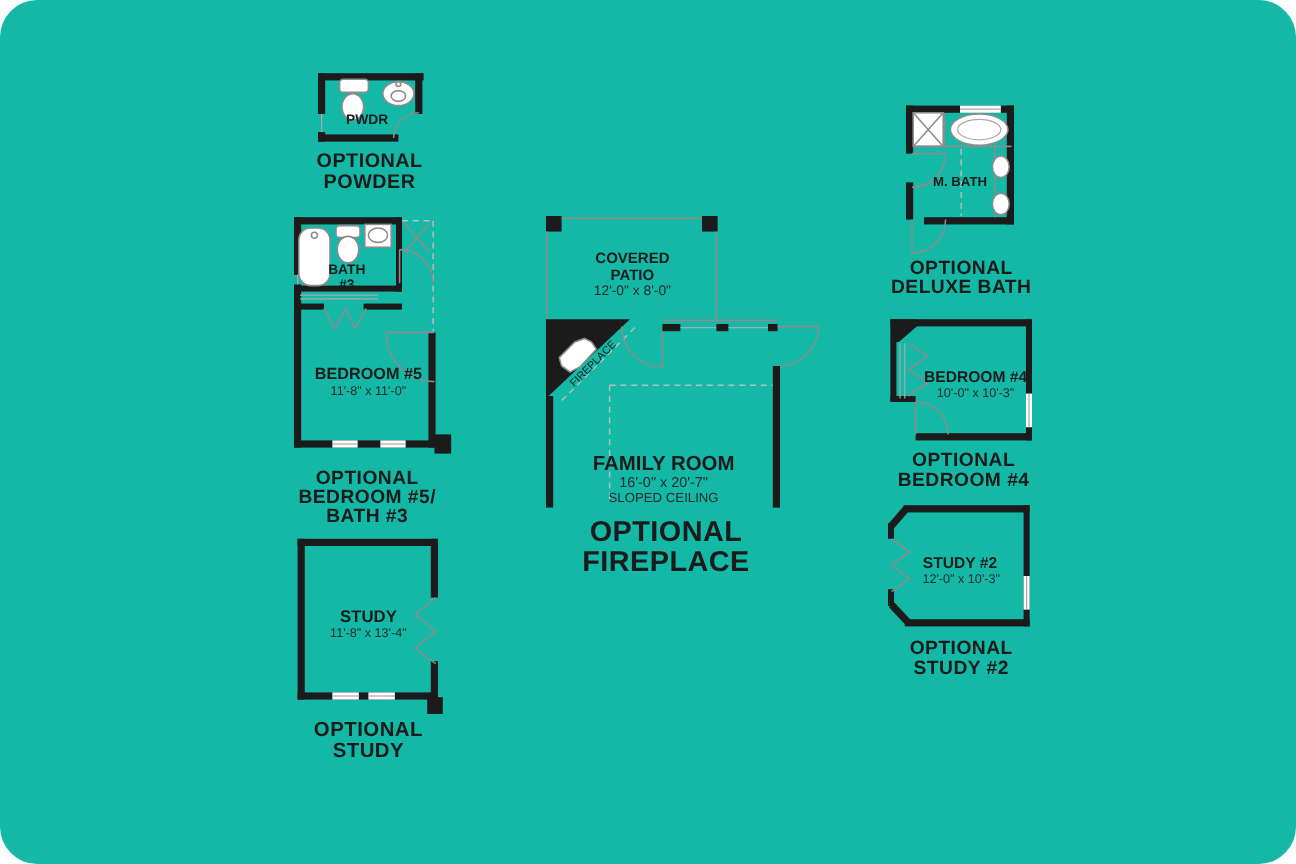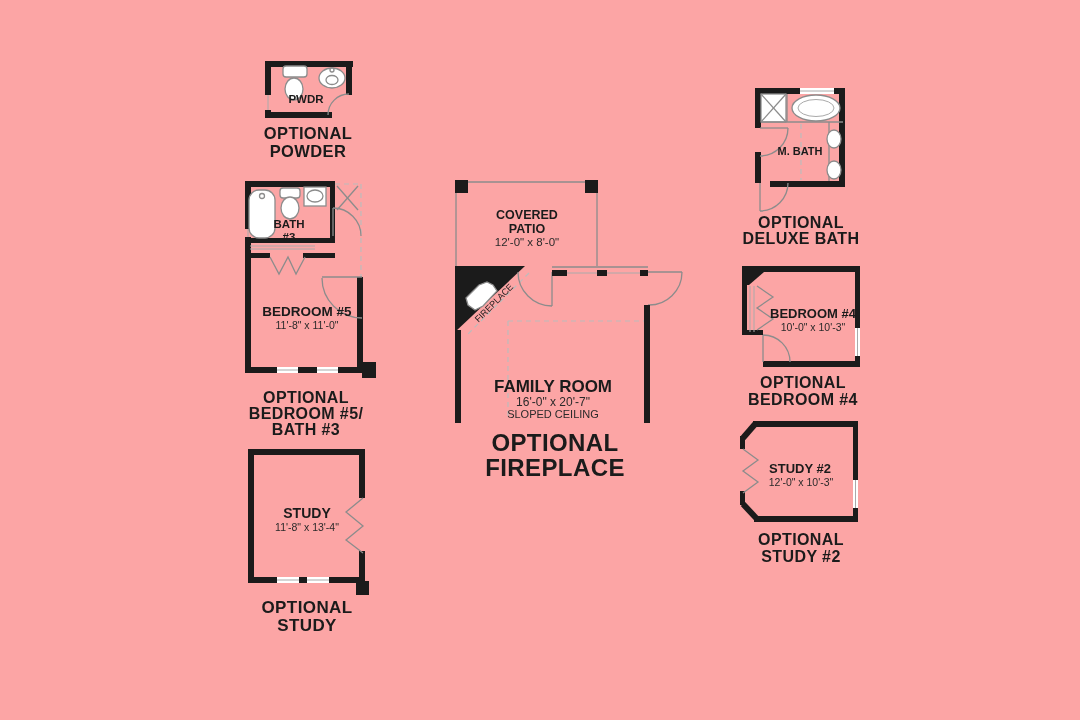--- a/index.html
+++ b/index.html
@@ -1,17 +1,17 @@
 <!DOCTYPE html>
 <html><head>
 <meta charset="utf-8">
 <style>
   html,body{margin:0;padding:0;background:#ffffff;}
-  .page{position:relative;width:1080px;height:720px;background:#fca5a5;overflow:hidden;
-        font-family:"Liberation Sans",sans-serif;}
+  .page{position:relative;width:1080px;height:720px;background:#14b8a6;overflow:hidden;
+        font-family:"Liberation Sans",sans-serif;border-radius:31px;}
   svg{position:absolute;left:0;top:0;}
   .wall{fill:#1b1b1b;stroke:none;}
   .thin{fill:none;stroke:#8c8c8c;stroke-width:1.3;}
   .lite{fill:none;stroke:#aaaaaa;stroke-width:1;}
   .dash{fill:none;stroke:#bcbcbc;stroke-width:1.2;stroke-dasharray:5 4;}
   .fixture{fill:#ffffff;stroke:#8c8c8c;stroke-width:1.3;}
   .gap{fill:#ffffff;stroke:none;}
   text{fill:#1b1b1b;font-family:"Liberation Sans",sans-serif;}
   .room-label{font-weight:bold;text-anchor:middle;}
   .dims{font-weight:normal;text-anchor:middle;fill:#2a2a2a;}

